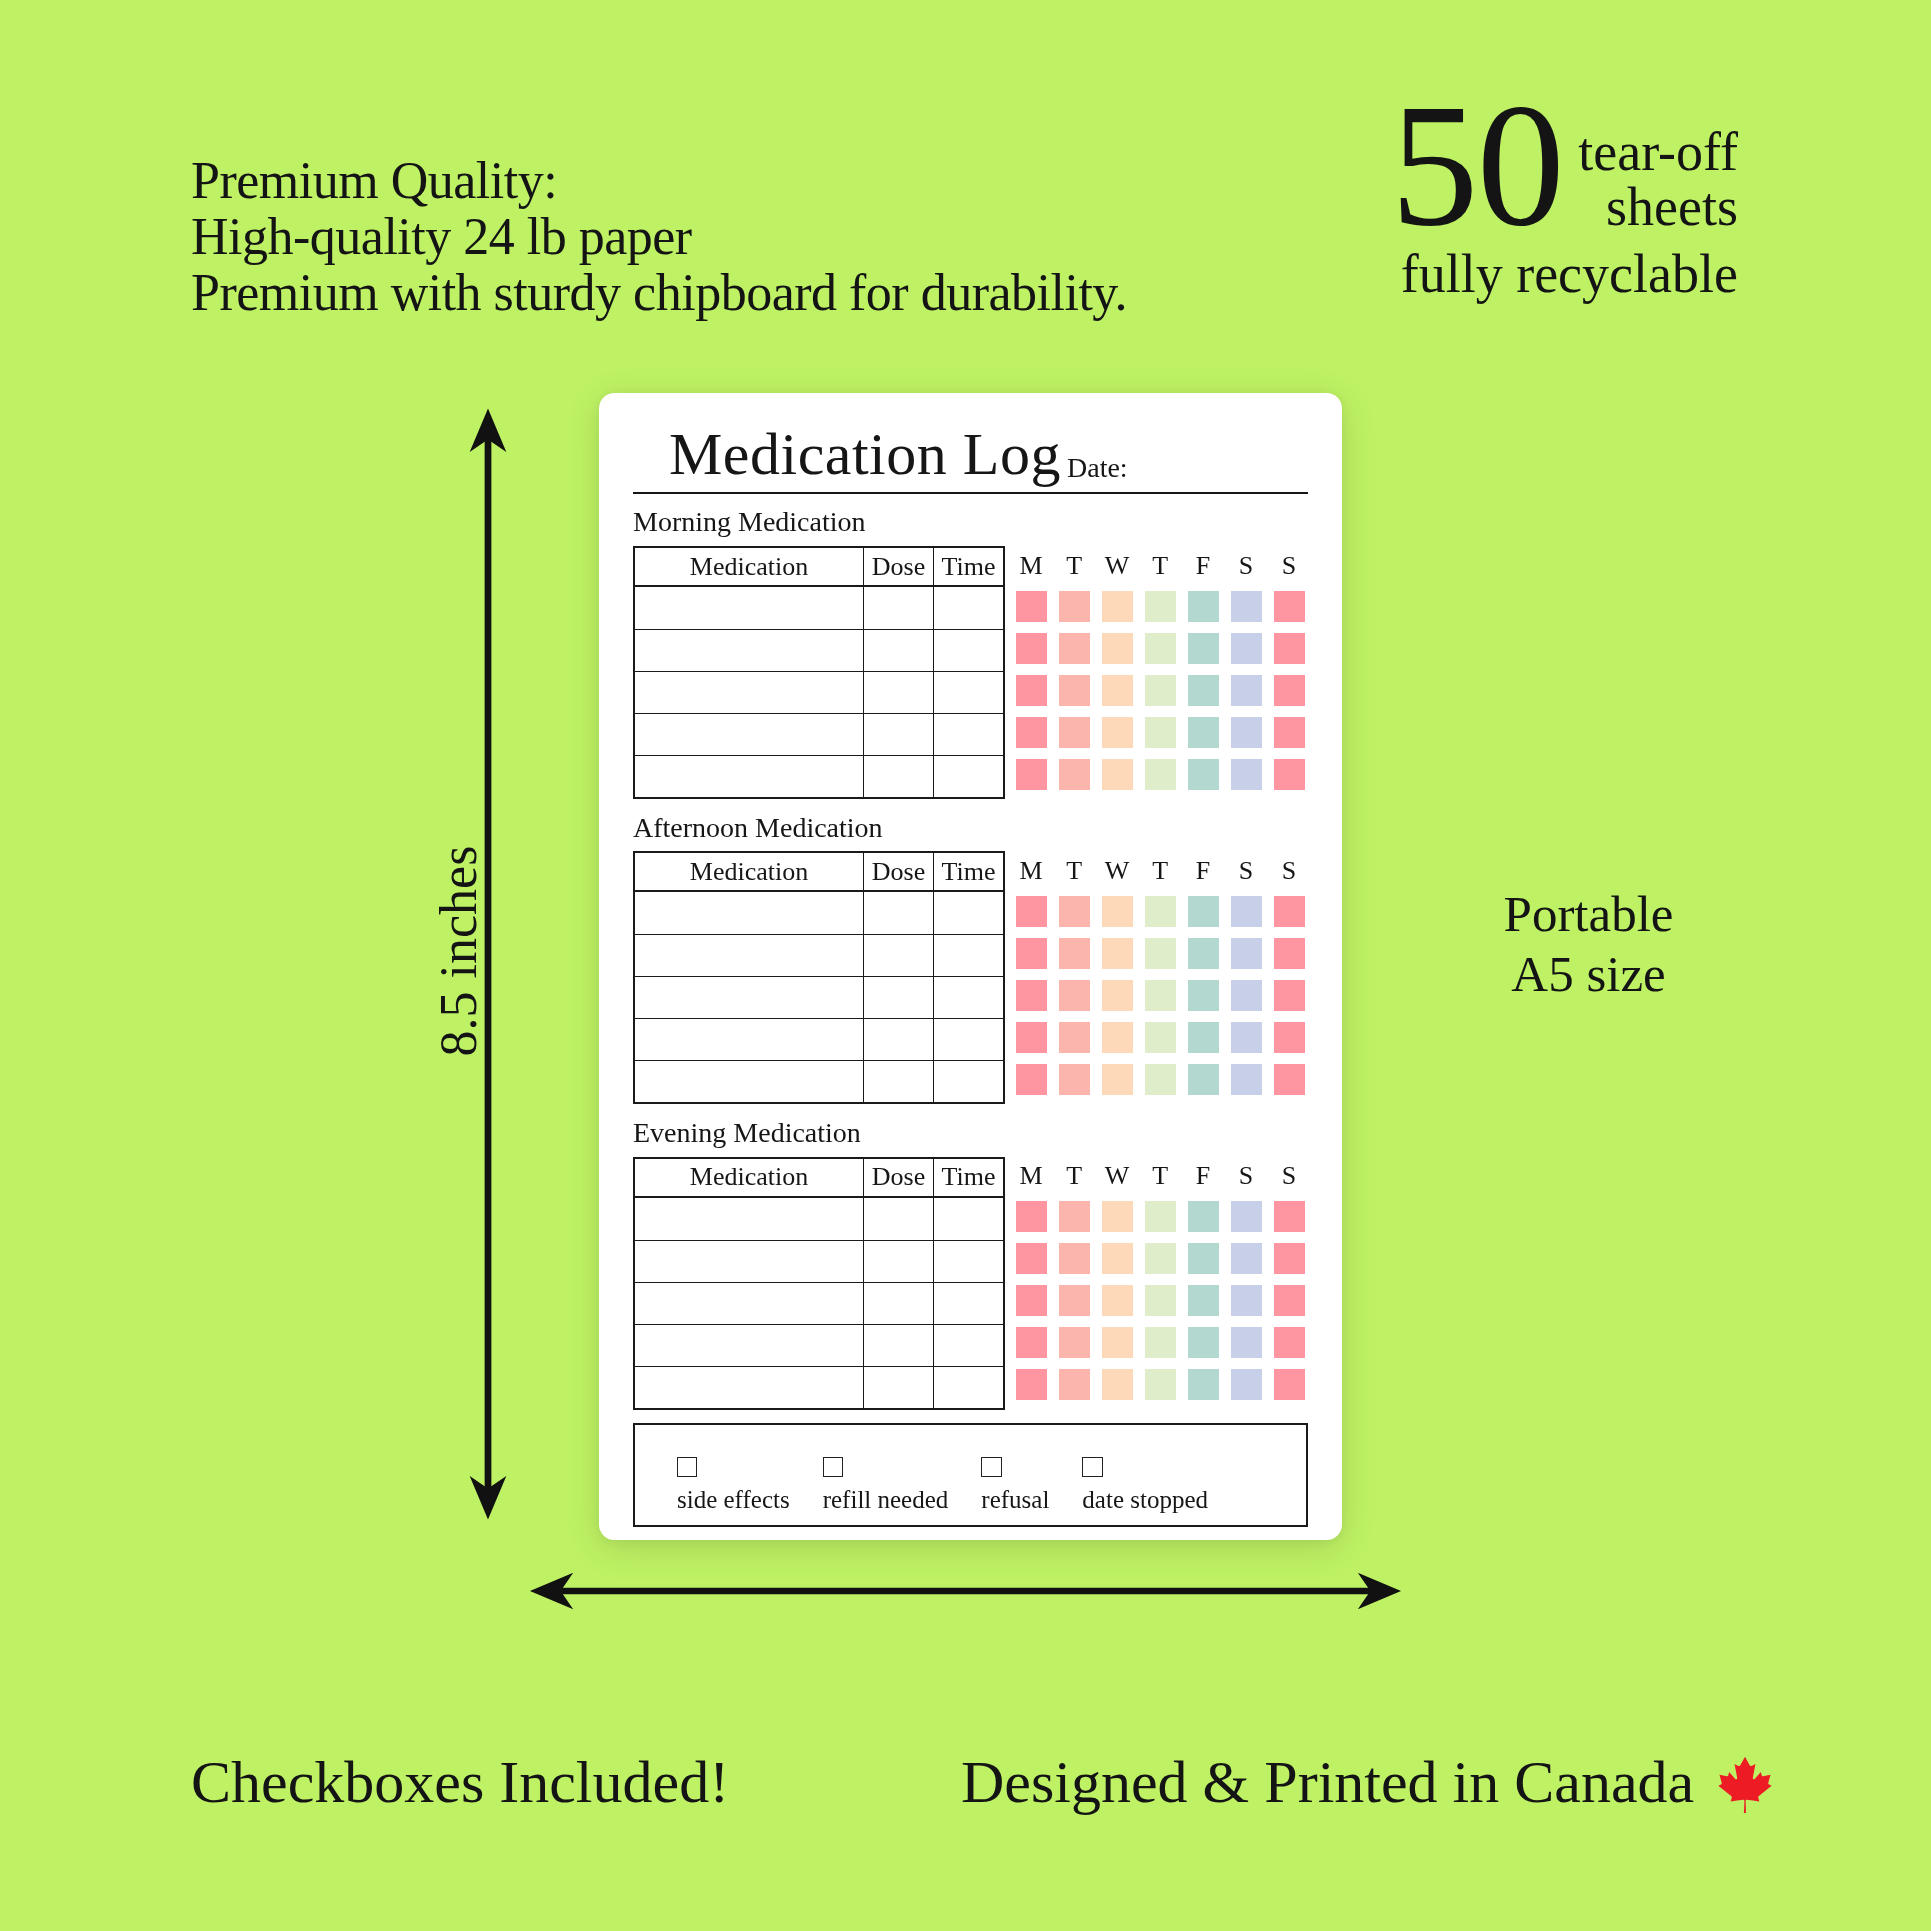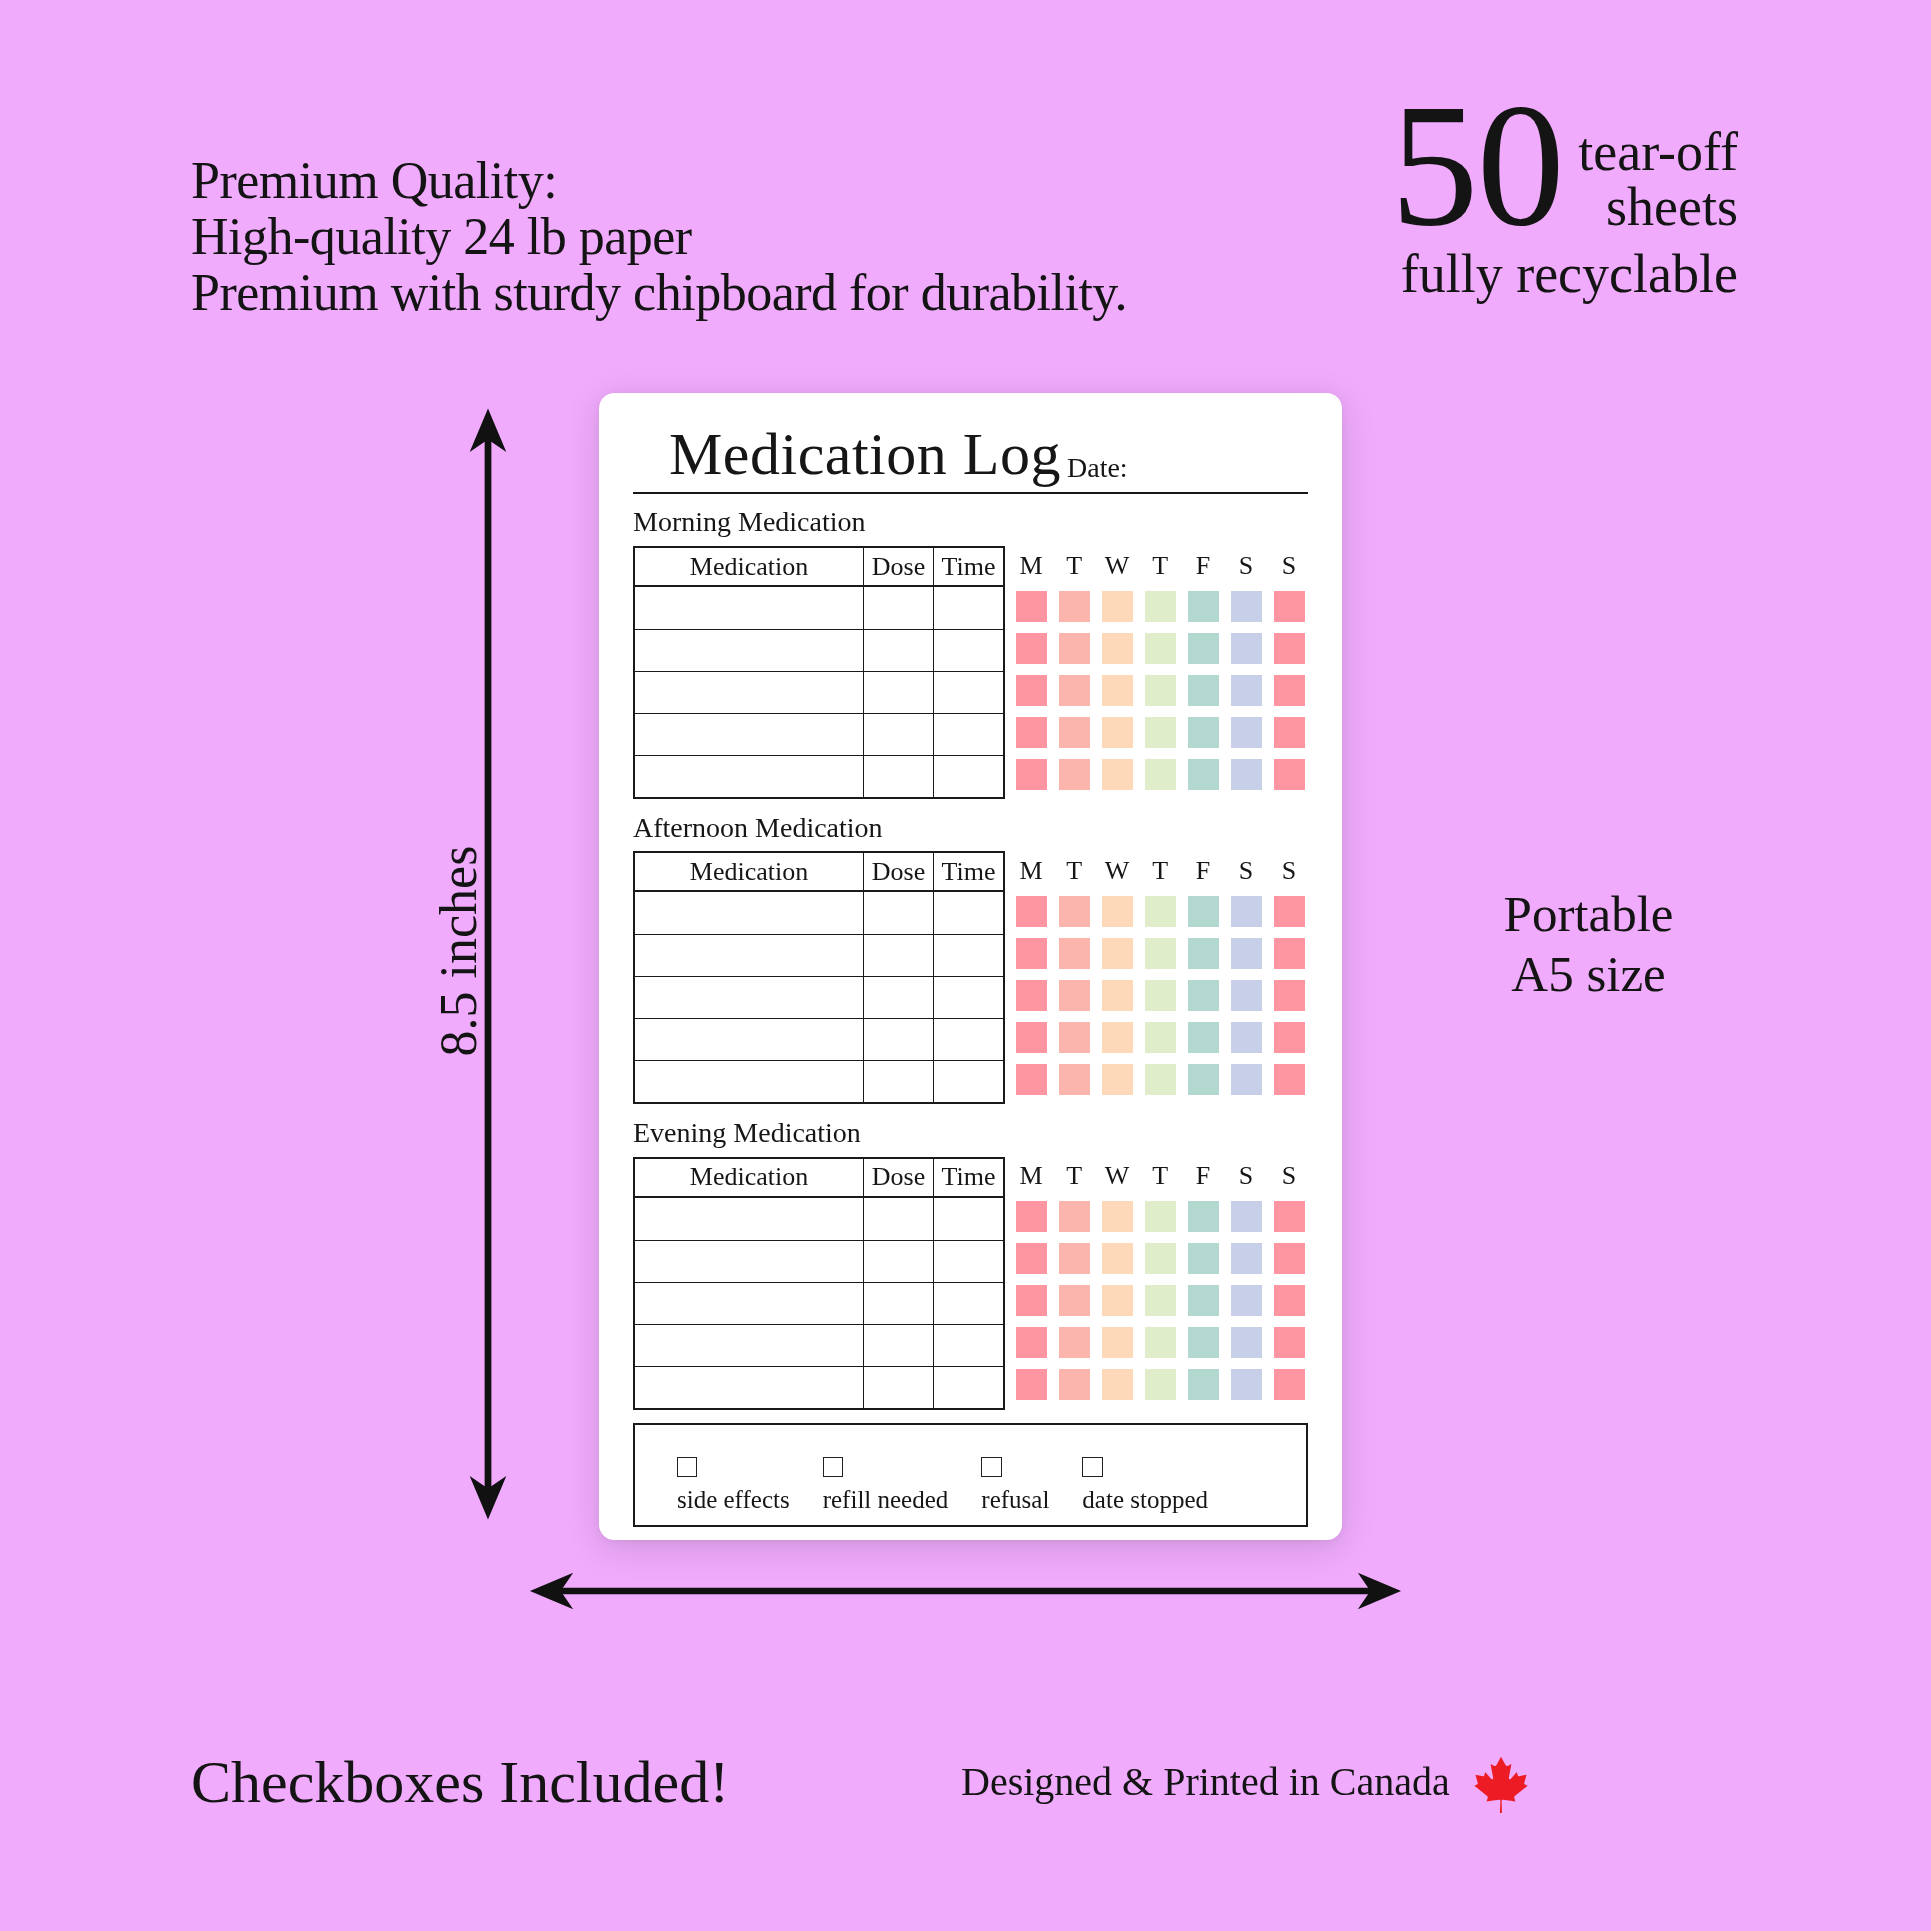--- a/index.html
+++ b/index.html
@@ -1,17 +1,17 @@
 <!DOCTYPE html>
 <html><head>
 <meta charset="utf-8">
 <style>
   html,body{margin:0;padding:0;background:#fcfcfc;}
   .canvas{
-    position:relative;width:1931px;height:1931px;background:#f0abfc;overflow:hidden;
+    position:relative;width:1931px;height:1931px;background:#bef264;overflow:hidden;
     font-family:"Liberation Serif","DejaVu Serif",serif;color:#141414;
   }
   
   .top-left{position:absolute;left:191px;top:153px;font-size:52px;line-height:56px;letter-spacing:-0.5px;}
   
   .top-right{position:absolute;right:193px;top:93px;text-align:right;}
   .tr-row{display:flex;align-items:flex-end;justify-content:flex-end;gap:15.4px;}
   .big-number{font-size:176px;line-height:0.82;letter-spacing:-1.9px;}
   .tr-col{font-size:54px;line-height:1.02;text-align:right;padding-bottom:1.9px;}
   .tr-recyclable{font-size:54px;line-height:1.0;margin-top:9.7px;}
@@ -61,21 +61,21 @@
   .notes-box{
     position:relative;margin-top:13.5px;height:104px;box-sizing:border-box;
     border:2.4px solid #1a1a1a;padding:7.7px 13.5px;
   }
   .notes-label{font-size:28px;}
   .notes-checks{position:absolute;left:42px;bottom:11.6px;display:flex;gap:33px;white-space:nowrap;}
   .check-item{display:flex;align-items:flex-start;gap:8.7px;font-size:25px;flex-direction:column;}
   .cb-box{width:18.3px;height:18.3px;border:1.9px solid #222;display:inline-block;flex:none;}
   
   .bottom-left{position:absolute;left:191px;top:1750px;font-size:60px;line-height:64px;}
-  .bottom-right{position:absolute;left:961px;top:1750px;font-size:40px;line-height:64px;display:flex;align-items:center;gap:23px;}
+  .bottom-right{position:absolute;left:961px;top:1750px;font-size:60px;line-height:64px;display:flex;align-items:center;gap:23px;}
   .maple{width:56px;height:60px;margin-top:1.9px;}
 </style>
 </head>
 <body>
 
 <div class="canvas">
 
   <div class="top-left">
     <div>Premium Quality:</div>
     <div>High-quality 24 lb paper</div>

